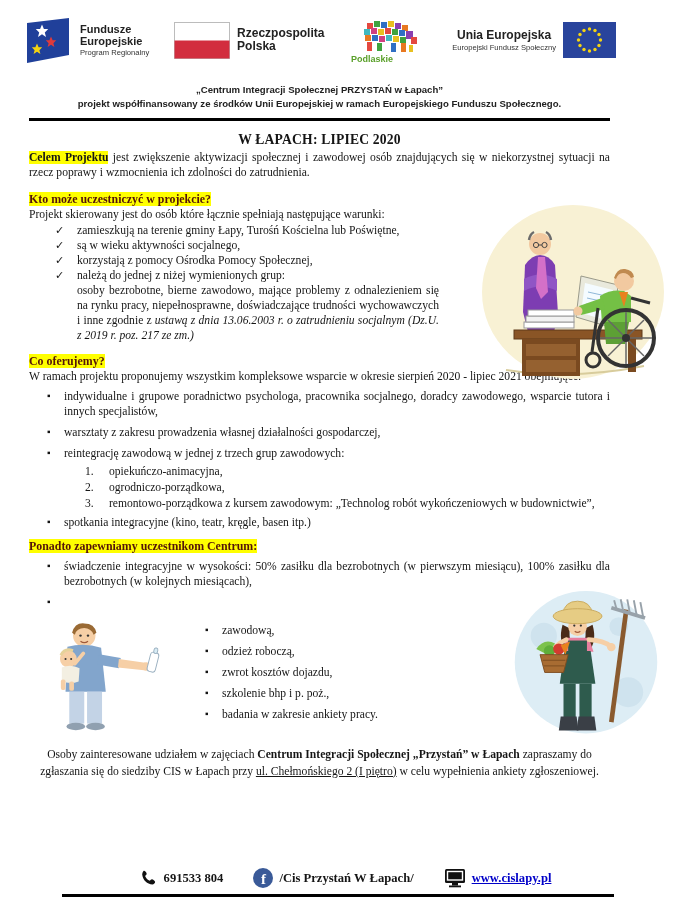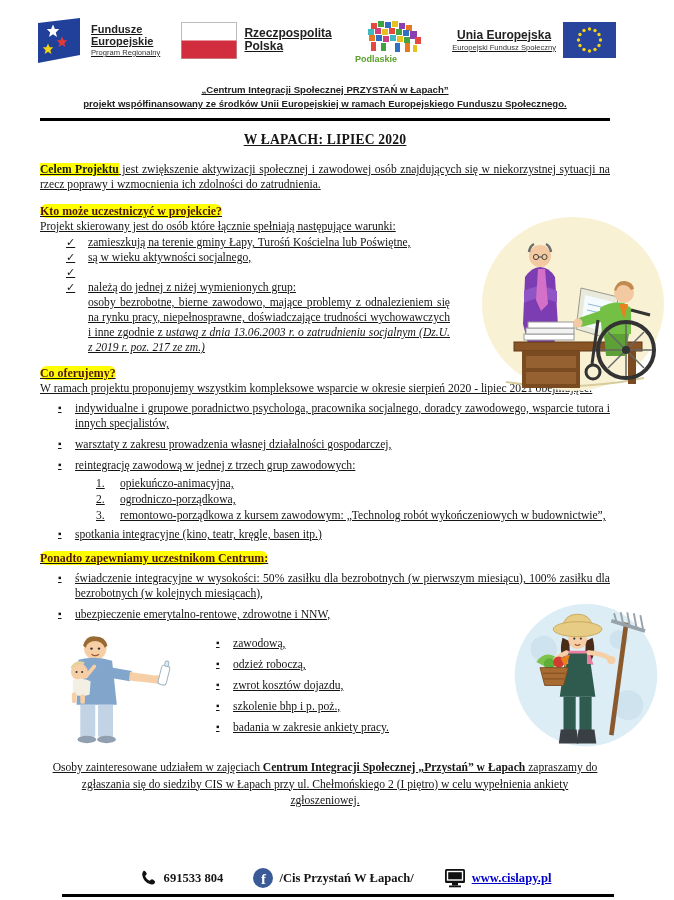--- a/index.html
+++ b/index.html
@@ -1,39 +1,39 @@
 <!DOCTYPE html>
 <html style="--highlight: #ffff00; --heading-text: #531409; --link: #0000c8; --text: #151515;"><head>
 <meta charset="utf-8">
 <style>
   * { margin:0; padding:0; box-sizing:border-box; }
   html,body { background:#ffffff; }
   .page {
     width:674px; height:900px; background:#fff; position:relative;
     font-family:"Liberation Serif", serif; color:var(--text,#151515);
-    padding:13px 64px 0 40px; overflow:hidden; margin:0 auto;
-    font-size:11.6px; line-height:15px;text-decoration:underline;
+    padding:13px 64px 0 29px; overflow:hidden; margin:0 auto;
+    font-size:11.6px; line-height:15px;
   }
   
   .logos { display:flex; align-items:center; justify-content:space-between; height:54px; margin:0 -6px; }
   .logo { display:flex; align-items:center; gap:7px; font-family:"Liberation Sans", sans-serif; }
   .logo .t1 { font-weight:bold; font-size:11px; line-height:12px; color:#222; }
   .logo .t2 { font-size:7.6px; line-height:9px; color:#333; margin-top:1px; }
   .logo-eu .txt { text-align:center; }
   
   .caption { text-align:center; font-family:"Liberation Sans", sans-serif; font-weight:bold;
              font-size:9.6px; line-height:14px; margin-top:16px; color:#222; }
   .top-rule { height:3px; background:#000; margin-top:7px; }
   .bottom-rule { position:absolute; left:62px; right:60px; bottom:3px; height:3px; background:#000; }
   
   .title { text-align:center; font-weight:bold; font-size:13.6px; line-height:20px; margin-top:9px; letter-spacing:.2px; }
   
-  .goal { margin-top:12px; text-align:justify; }
+  .goal { text-align:justify; }
   .hl { background:var(--highlight,#ffff00); font-weight:bold; }
-  .hl-head { background:var(--highlight,#ffff00); color:var(--heading-text,#4f150b); font-weight:bold; font-size:11.9px;border-radius:7px; }
+  .hl-head { background:var(--highlight,#ffff00); color:var(--heading-text,#4f150b); font-weight:bold; font-size:11.9px; }
   section p.intro { text-align:justify; }
   
   .who { position:relative; margin-top:12px; }
   .who-text { width:414px; }
   .who ul { list-style:none; margin-top:1px; }
   .who li { display:flex; text-align:justify; padding-left:26px; }
   .bullet-check { width:22px; flex:none; font-size:11px; }
   .who .sub { margin-left:48px; width:362px; text-align:justify; }
   .who-img { position:absolute; top:12px; right:-58px; width:190px; }
   
@@ -220,20 +220,21 @@
         <li>
             <span class="bullet-check">✓</span>
             <span>zamieszkują na terenie gminy Łapy, Turośń Kościelna lub Poświętne,</span>
           </li>
         <li>
             <span class="bullet-check">✓</span>
             <span>są w wieku aktywności socjalnego,</span>
           </li>
         <li>
             <span class="bullet-check">✓</span>
+            <span>korzystają z pomocy Ośrodka Pomocy Społecznej,</span>
           </li>
         <li>
             <span class="bullet-check">✓</span>
             <span>należą do jednej z niżej wymienionych grup:</span>
           </li>
       </ul>
       <p class="sub"><span>osoby bezrobotne, bierne zawodowo, mające problemy z odnalezieniem się na rynku pracy, niepełnosprawne, doświadczające trudności wychowawczych i inne zgodnie z </span><i>ustawą z dnia 13.06.2003 r. o zatrudnieniu socjalnym (Dz.U. z 2019 r. poz. 217 ze zm.)</i></p>
     </div>
   </section>
 
@@ -278,21 +279,20 @@
 
   <section class="benefits">
     <p><span class="hl-head">Ponadto zapewniamy uczestnikom Centrum:</span></p>
     <ul>
       <li>
           <span class="bullet-sq">▪</span>
           <span>świadczenie integracyjne w wysokości: 50% zasiłku dla bezrobotnych (w pierwszym miesiącu), 100% zasiłku dla bezrobotnych (w kolejnych miesiącach),</span>
         </li>
       <li>
           <span class="bullet-sq">▪</span>
-          <span>ubezpieczenie emerytalno-rentowe, zdrowotne i NNW,</span>
         </li>
     </ul>
     <div class="benefits-row">
       <div class="img-dad">
         <svg viewBox="0 0 160 125" width="150" height="117">
           <circle cx="76" cy="22" r="12" fill="#f6cfa6"></circle>
           <path d="M63 19 q3 -11 13 -10 q11 0 13 10 l-3 2 q-3 -7 -10 -7 q-8 0 -10 7 z" fill="#9a6a34"></path>
           <circle cx="72" cy="22" r="1.3" fill="#333"></circle>
             <circle cx="80" cy="22" r="1.3" fill="#333"></circle>
           <path d="M72 28 q4 3 8 0" stroke="#a05a3a" fill="none" stroke-width="1.4"></path>

